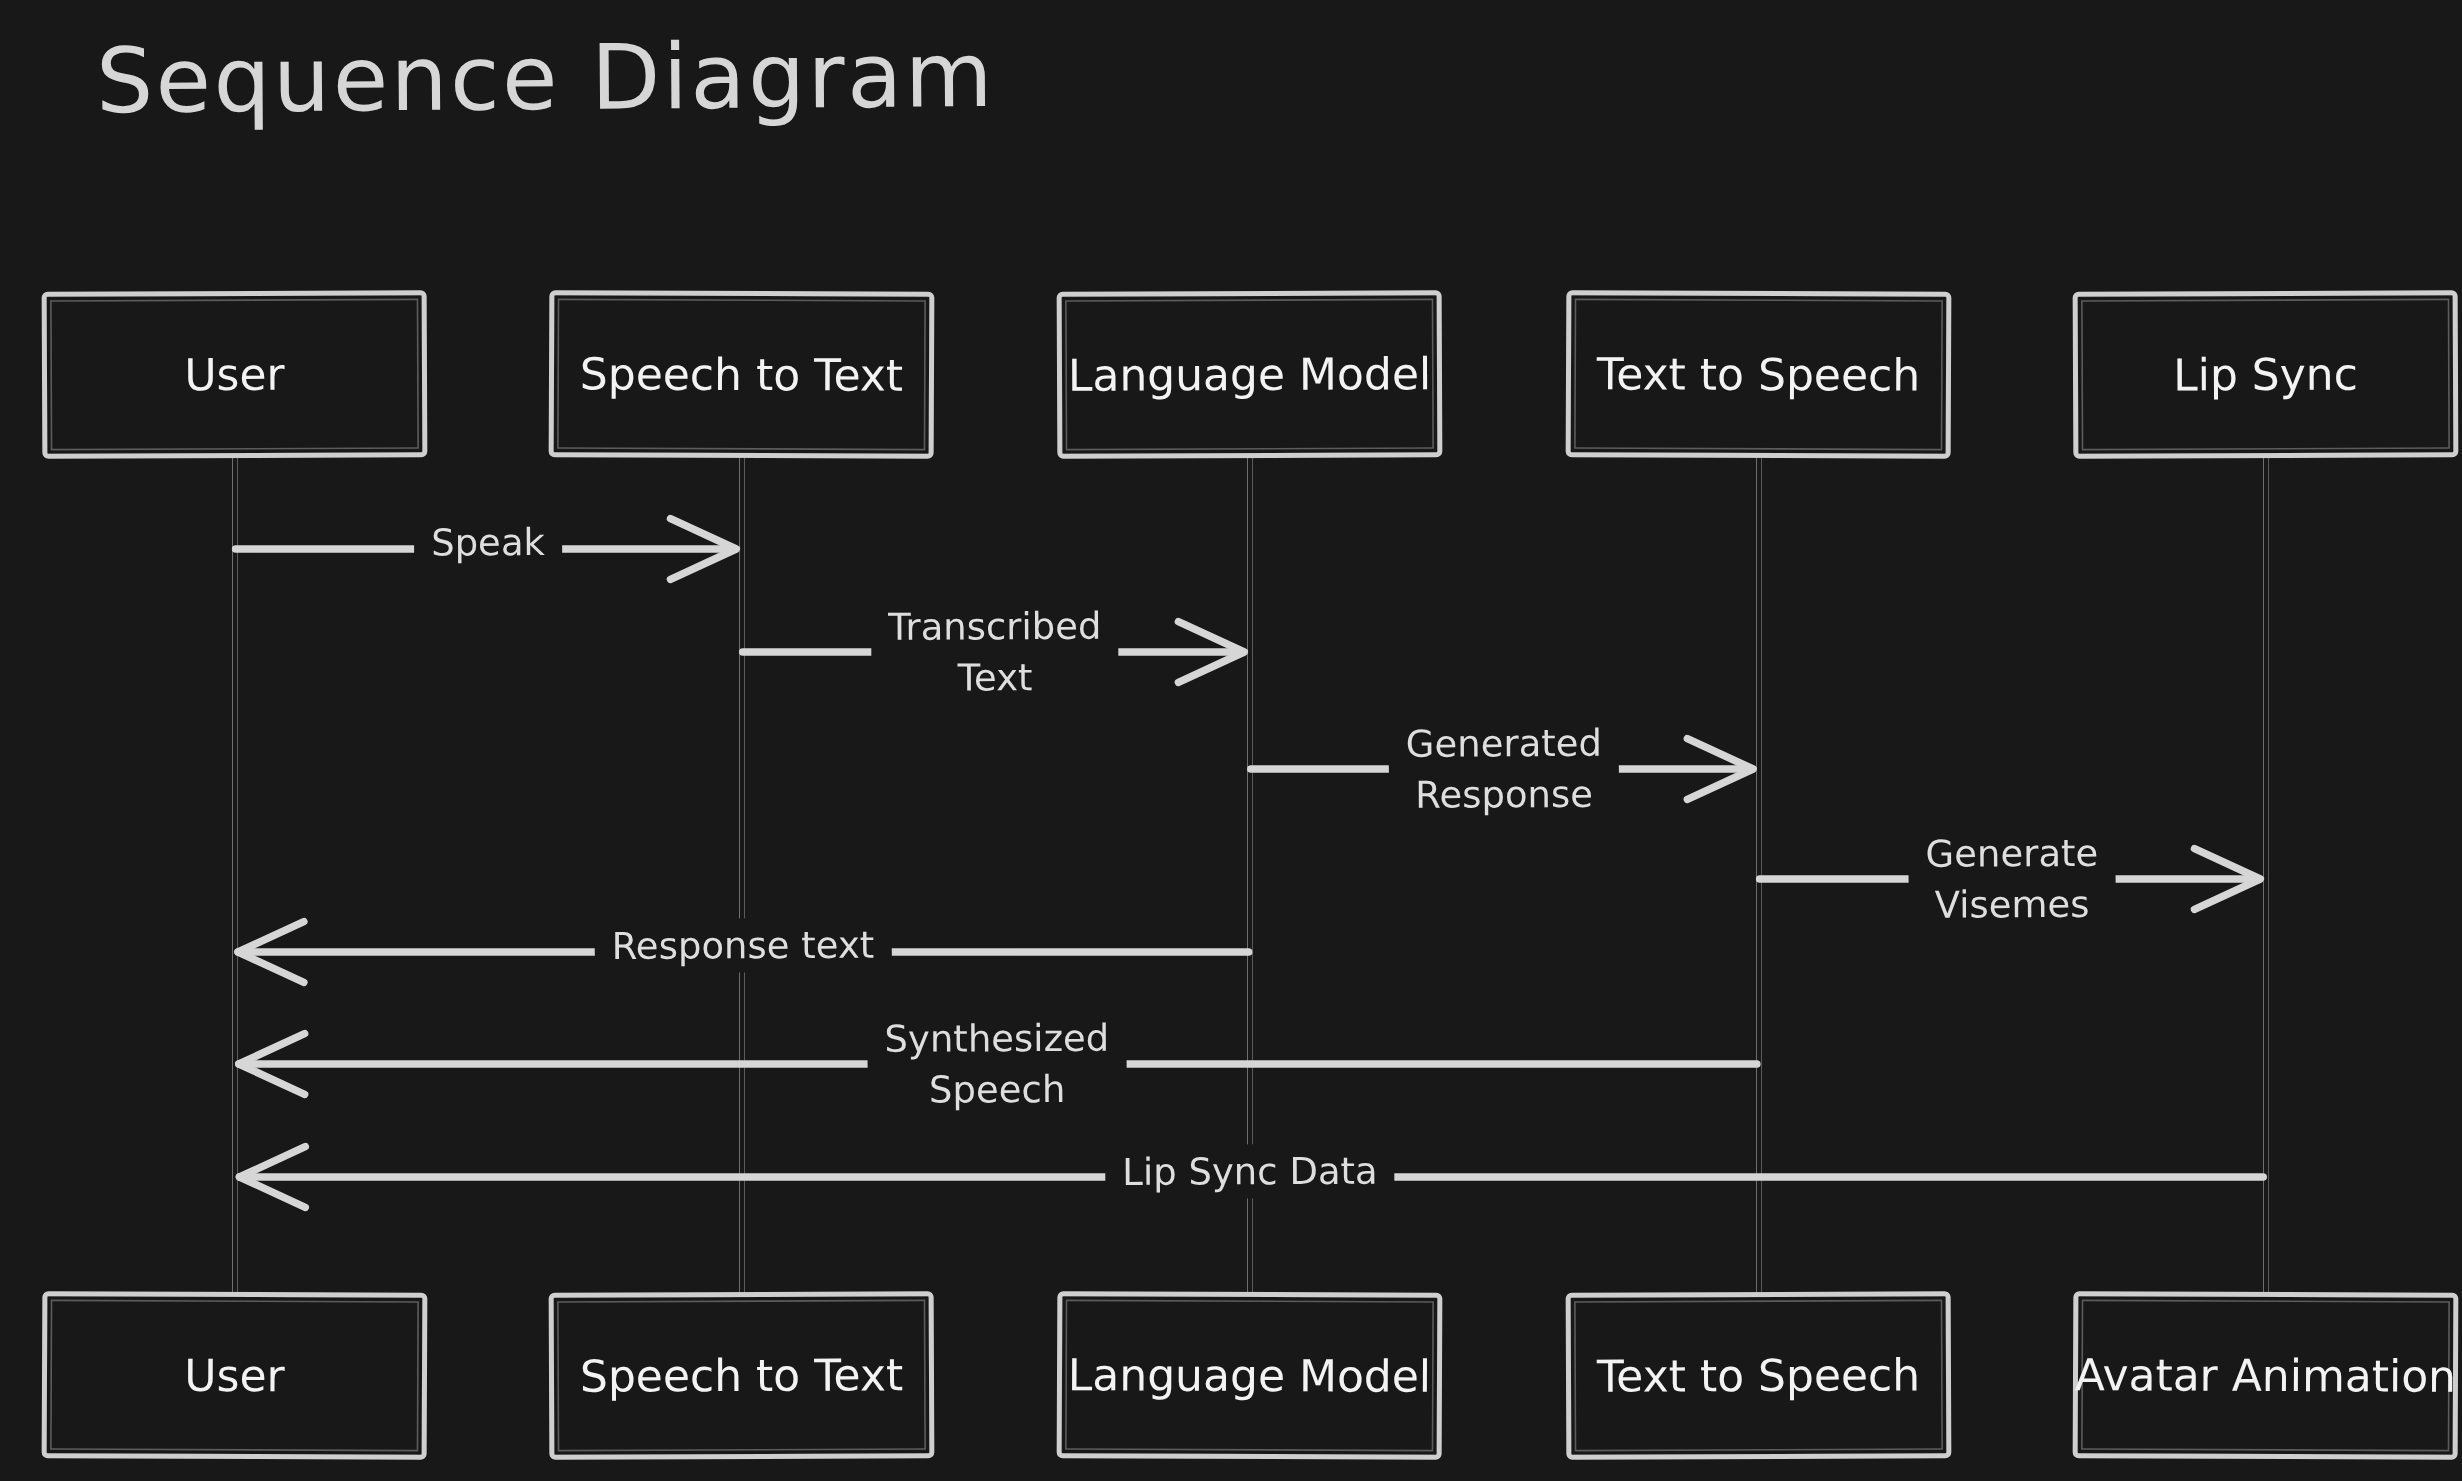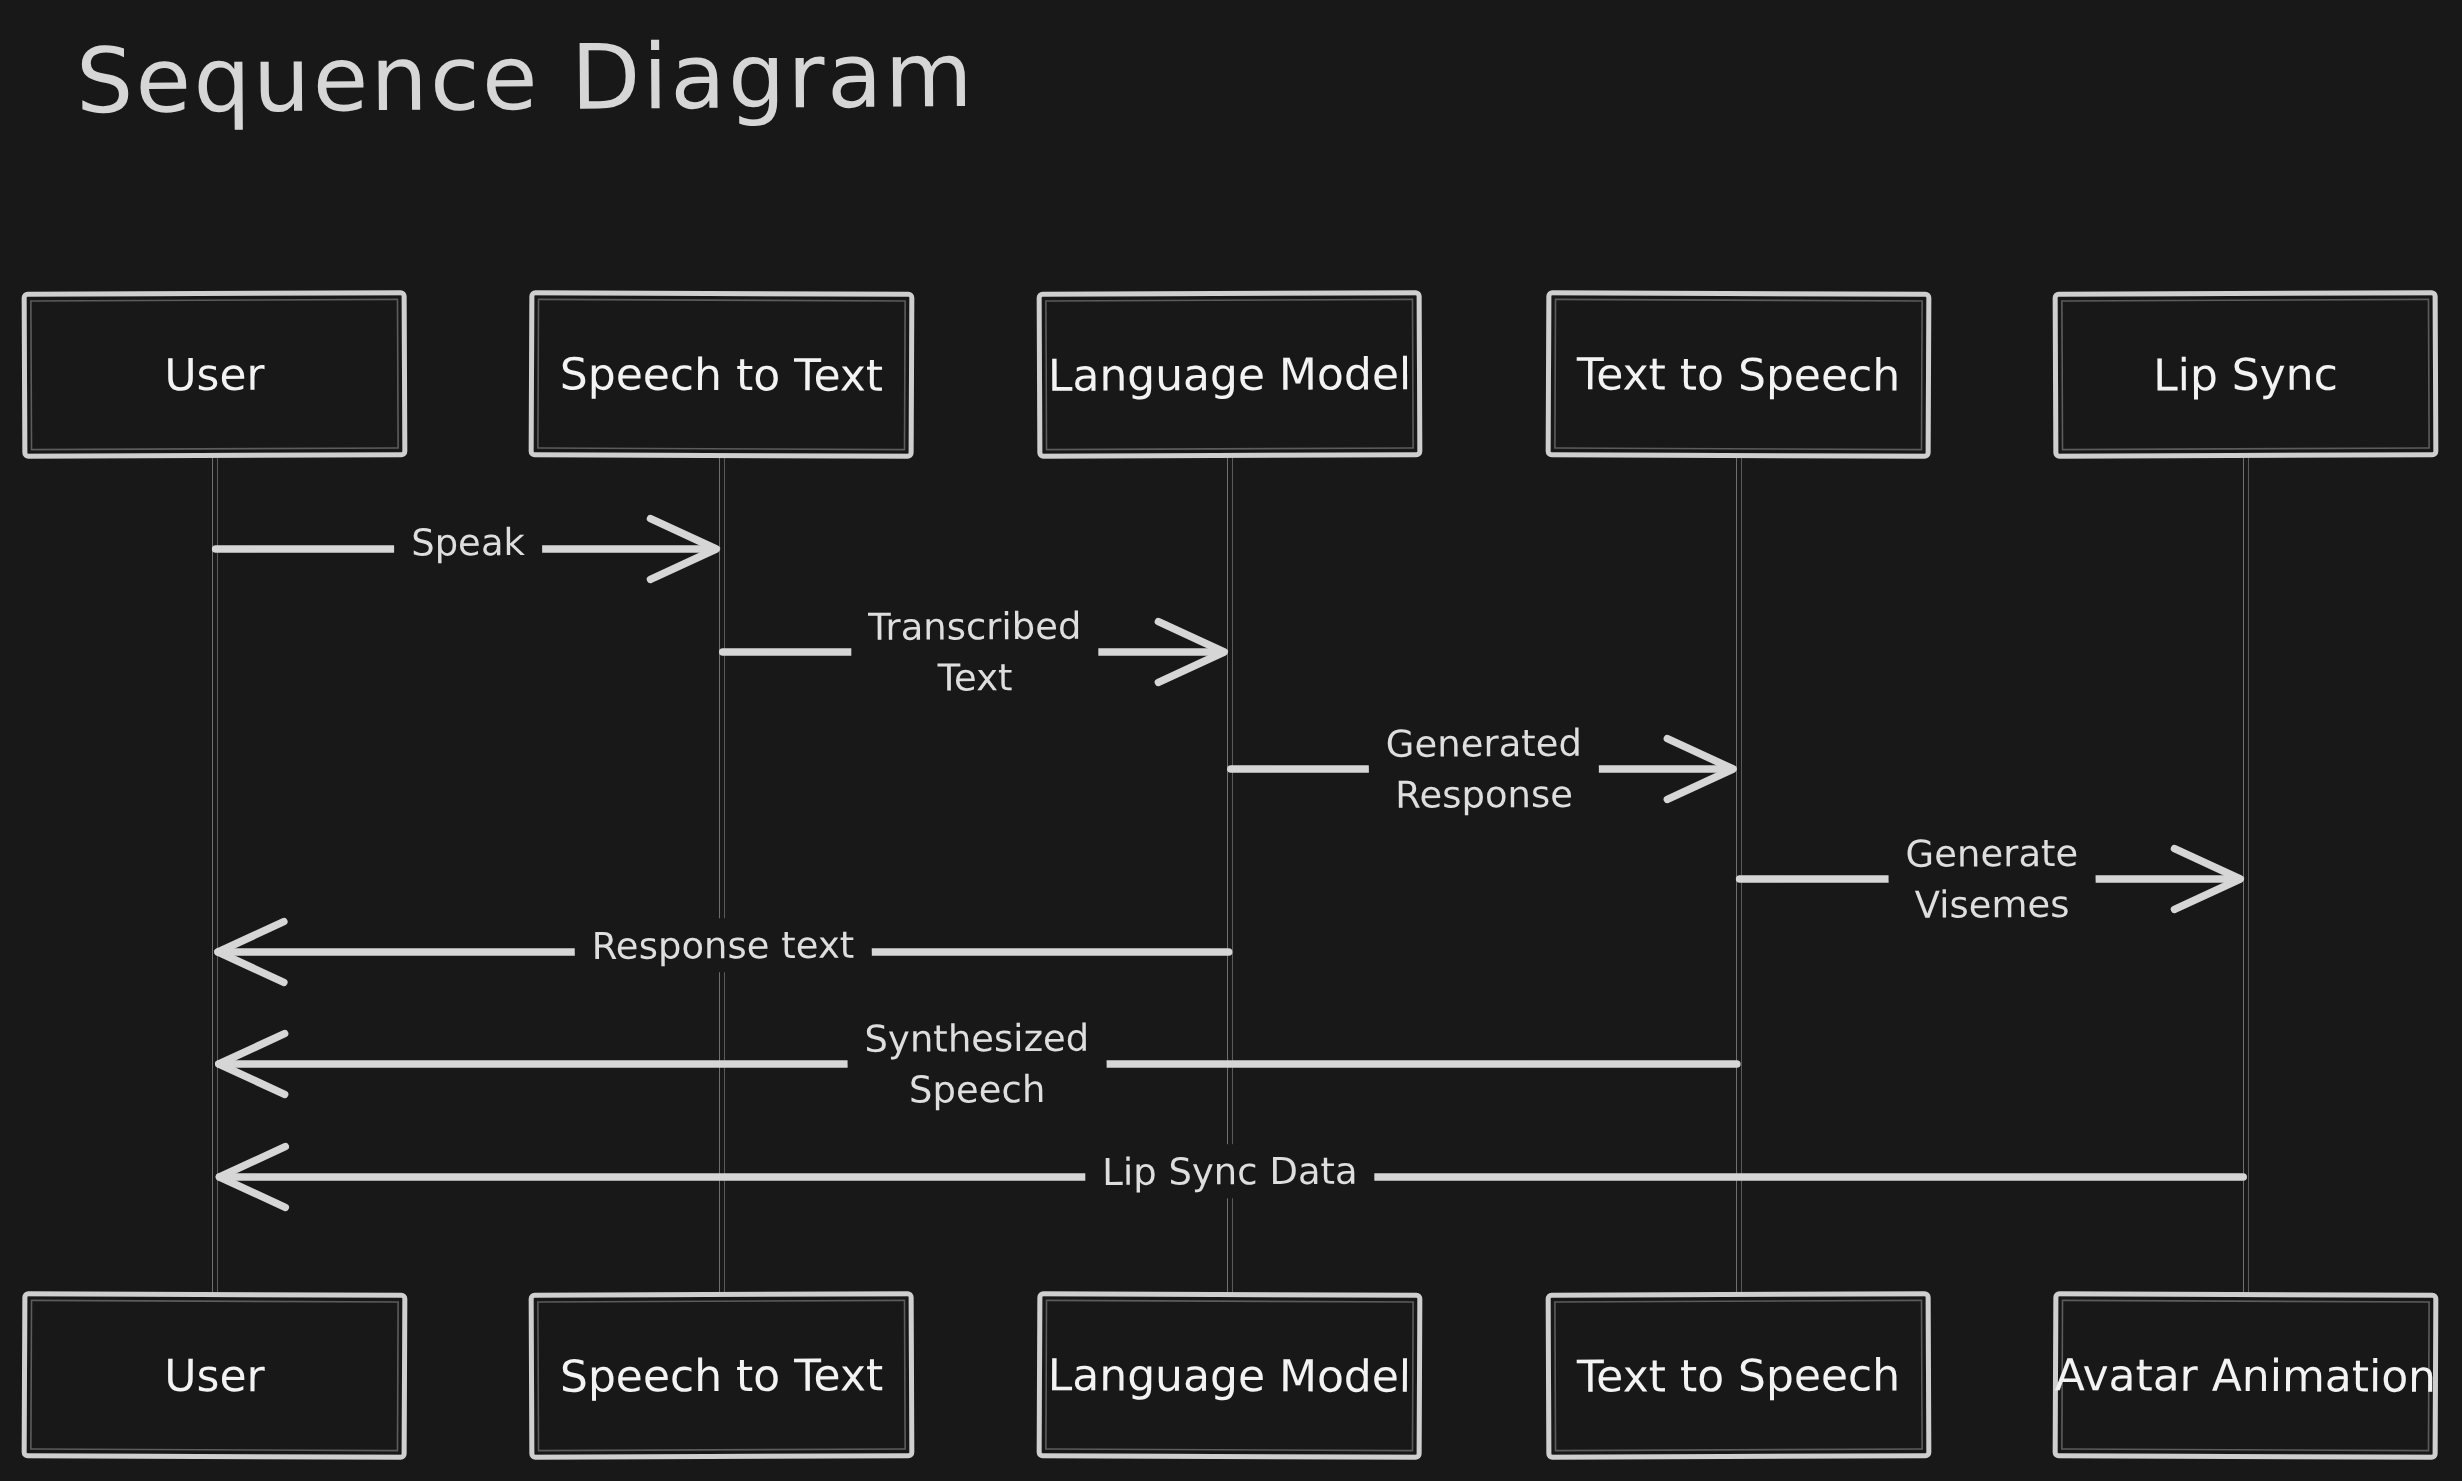--- a/index.html
+++ b/index.html
@@ -3,21 +3,21 @@
 <meta charset="utf-8">
 <style>
   html, body { margin: 0; padding: 0; }
   body {
     width: 2462px; height: 1482px;
     background: #181818;
     position: relative;
     overflow: hidden;
     font-family: "DejaVu Sans", "Liberation Sans", sans-serif;
   }
-  .stage { position: absolute; inset: 0; }
+  .stage { position: absolute; inset: 0; margin-left: 20px; }
 
   .title {
     position: absolute;
     left: 76px; top: 25px;
     font-size: 90px;
     letter-spacing: 2.5px;
     color: #d6d6d6;
     transform: rotate(-0.4deg);
     white-space: nowrap;
   }

